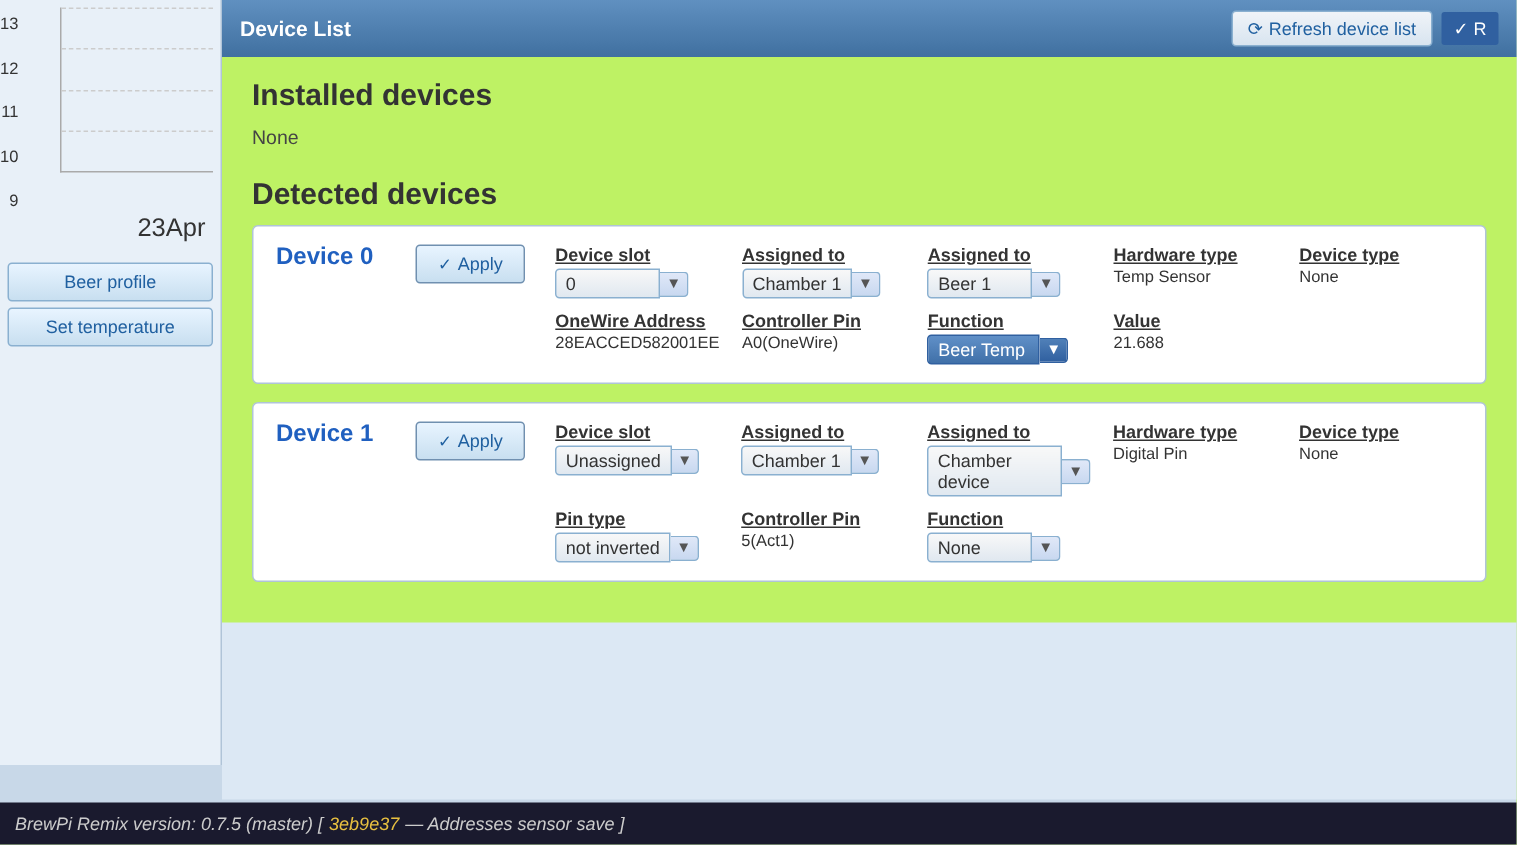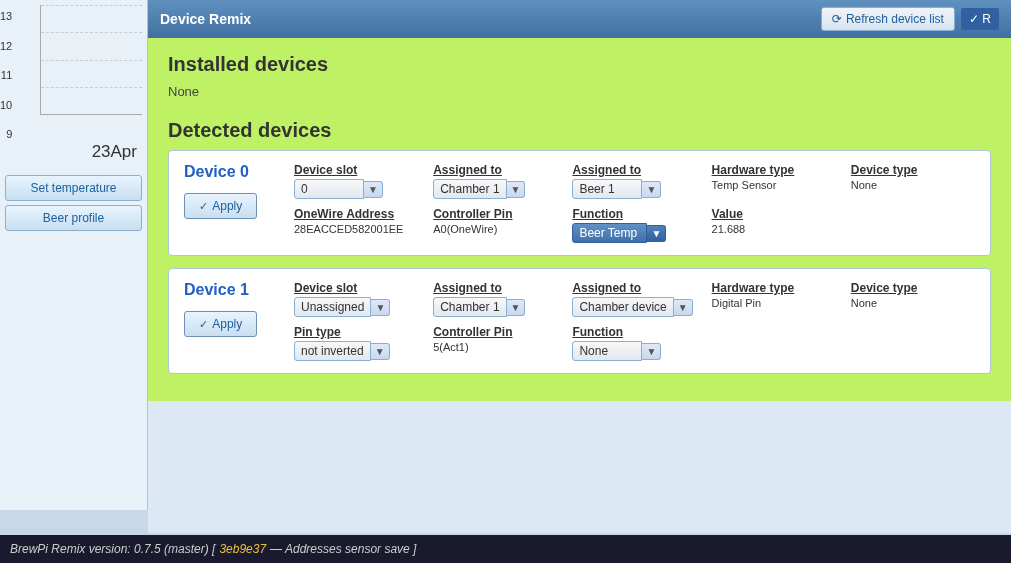--- a/index.html
+++ b/index.html
@@ -152,22 +152,23 @@
 
     .device-card-inner {
       display: flex;
       align-items: flex-start;
       gap: 20px;
     }
 
     .device-id-col {
       min-width: 90px;
       display: flex;
-      flex-direction: column;
+      flex-direction: row;
       align-items: flex-start;
+      gap: 28px;
     }
 
     .device-id {
       font-size: 16px;
       color: #2060c0;
       font-weight: bold;
       margin-bottom: 12px;
     }
 
     .apply-btn {
@@ -311,29 +312,29 @@
 
         <div style="position:absolute;top:0;left:0;right:0;height:1px;border-top:1px dashed #ccc;"></div>
         <div style="position:absolute;top:25%;left:0;right:0;height:1px;border-top:1px dashed #ccc;"></div>
         <div style="position:absolute;top:50%;left:0;right:0;height:1px;border-top:1px dashed #ccc;"></div>
         <div style="position:absolute;top:75%;left:0;right:0;height:1px;border-top:1px dashed #ccc;"></div>
       </div>
     </div>
     <div class="x-label">23Apr</div>
   </div>
   <div class="sidebar-buttons">
+    <button class="sidebar-btn">Beer profile</button>
     <button class="sidebar-btn">Set temperature</button>
-    <button class="sidebar-btn">Beer profile</button>
   </div>
 </div>
 
 <div class="main-content">
 
   <div class="device-list-header">
-    <span class="device-list-title">Device Remix</span>
+    <span class="device-list-title">Device List</span>
     <div class="header-right">
       <button class="refresh-btn">
         <span>⟳</span>
         <span>Refresh device list</span>
       </button>
       <div class="r-badge">✓ R</div>
     </div>
   </div>
 
   <div class="content-body">

